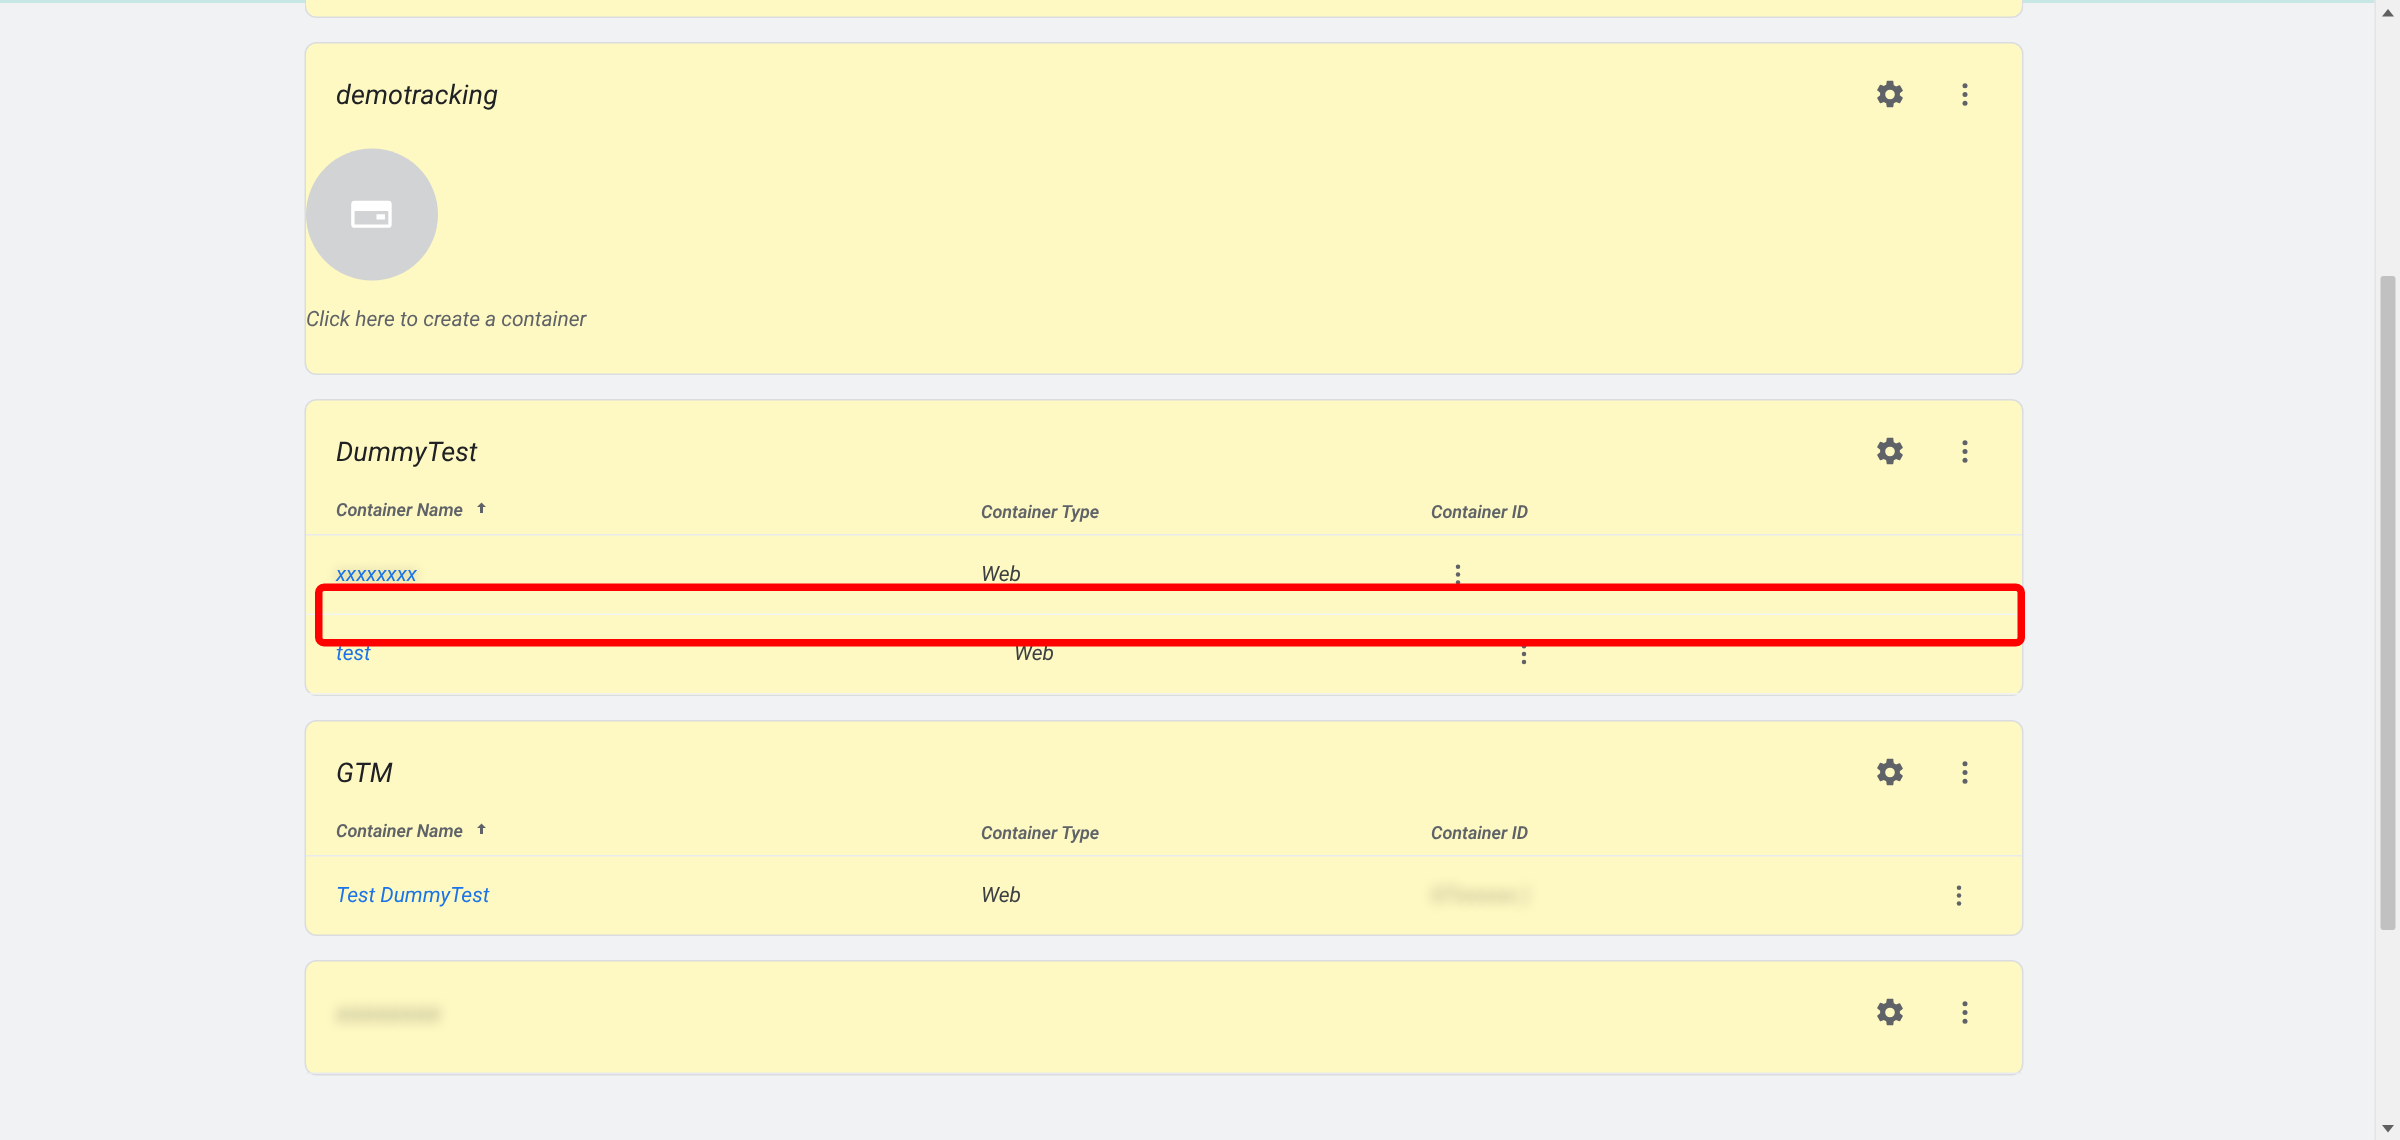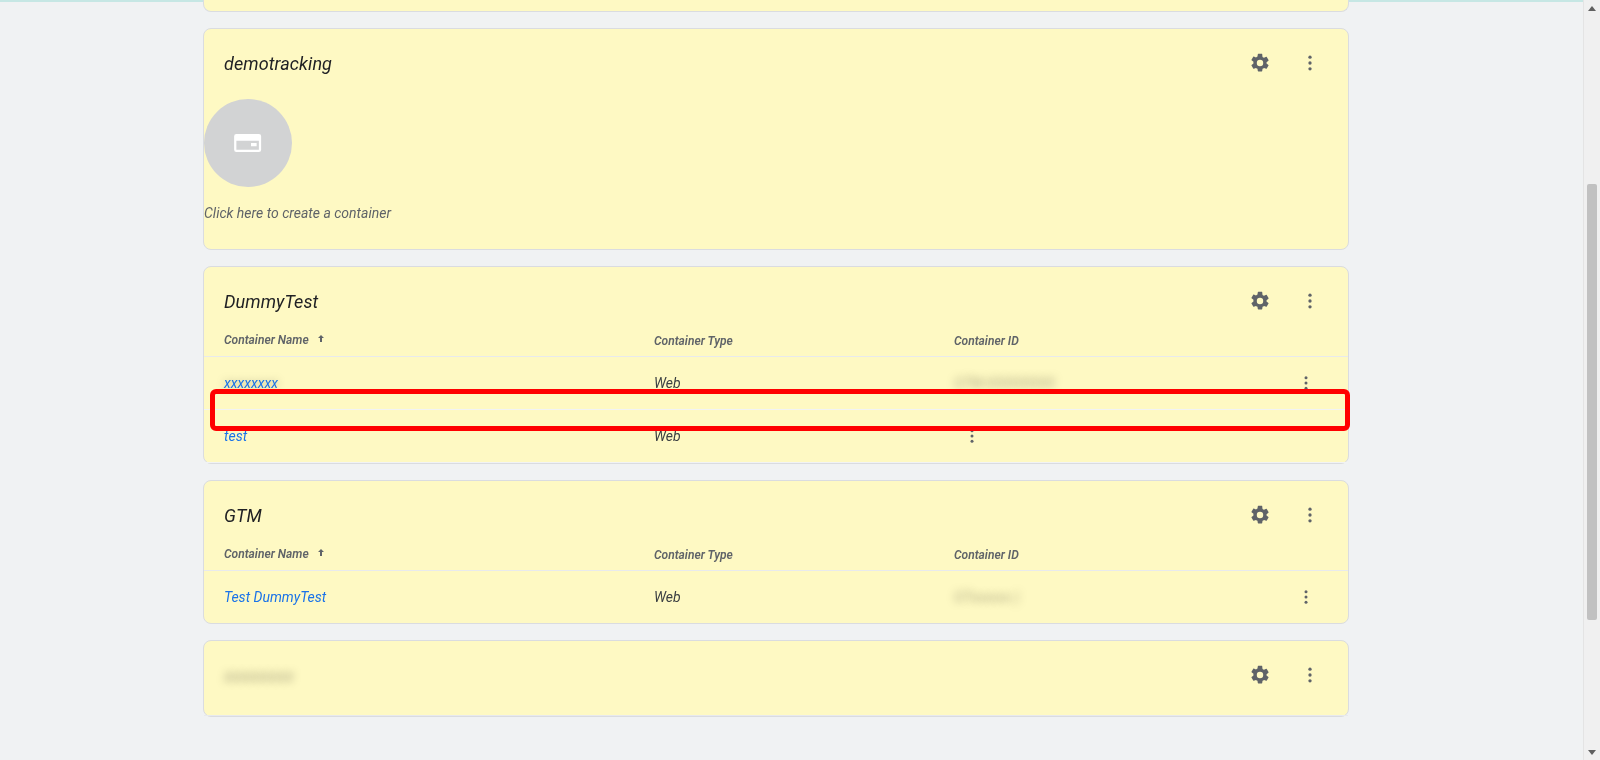--- a/index.html
+++ b/index.html
@@ -121,20 +121,21 @@
   .row:last-child { border-bottom: none; border-bottom-left-radius:8px; border-bottom-right-radius:8px;}
   .row .link { color: #1a73e8; cursor: pointer; }
   .row .link.redacted { color: #1a73e8; filter: blur(0); }
   .redacted {
     color: transparent;
     text-shadow: 0 0 8px rgba(0,0,0,.35);
     user-select: none;
   }
   .highlight-row {
     position: relative;
+    gap: 22px;
   }
   .highlight-box {
     position: absolute;
     border: 5px solid #ff0000;
     border-radius: 6px;
     pointer-events: none;
     z-index: 10;
   }
   .scrollbar {
     position: absolute;
@@ -234,21 +235,20 @@
         <div class="col-type">Container Type</div>
         <div class="col-id">Container ID</div>
         <div class="col-menu"></div>
       </div>
 
       <div class="row">
         <div class="col-name">
             <span class="link redacted">xxxxxxxx</span>
           </div>
         <div class="col-type">Web</div>
-        <div class="col-id"><span class="redacted">GTM-XXXXXXXX</span></div>
         <div class="col-menu">
             <div class="icon-btn small dots">
               <svg viewBox="0 0 24 24">
                 <circle cx="12" cy="5" r="2"></circle>
                 <circle cx="12" cy="12" r="2"></circle>
                 <circle cx="12" cy="19" r="2"></circle>
               </svg>
             </div>
           </div>
       </div>

